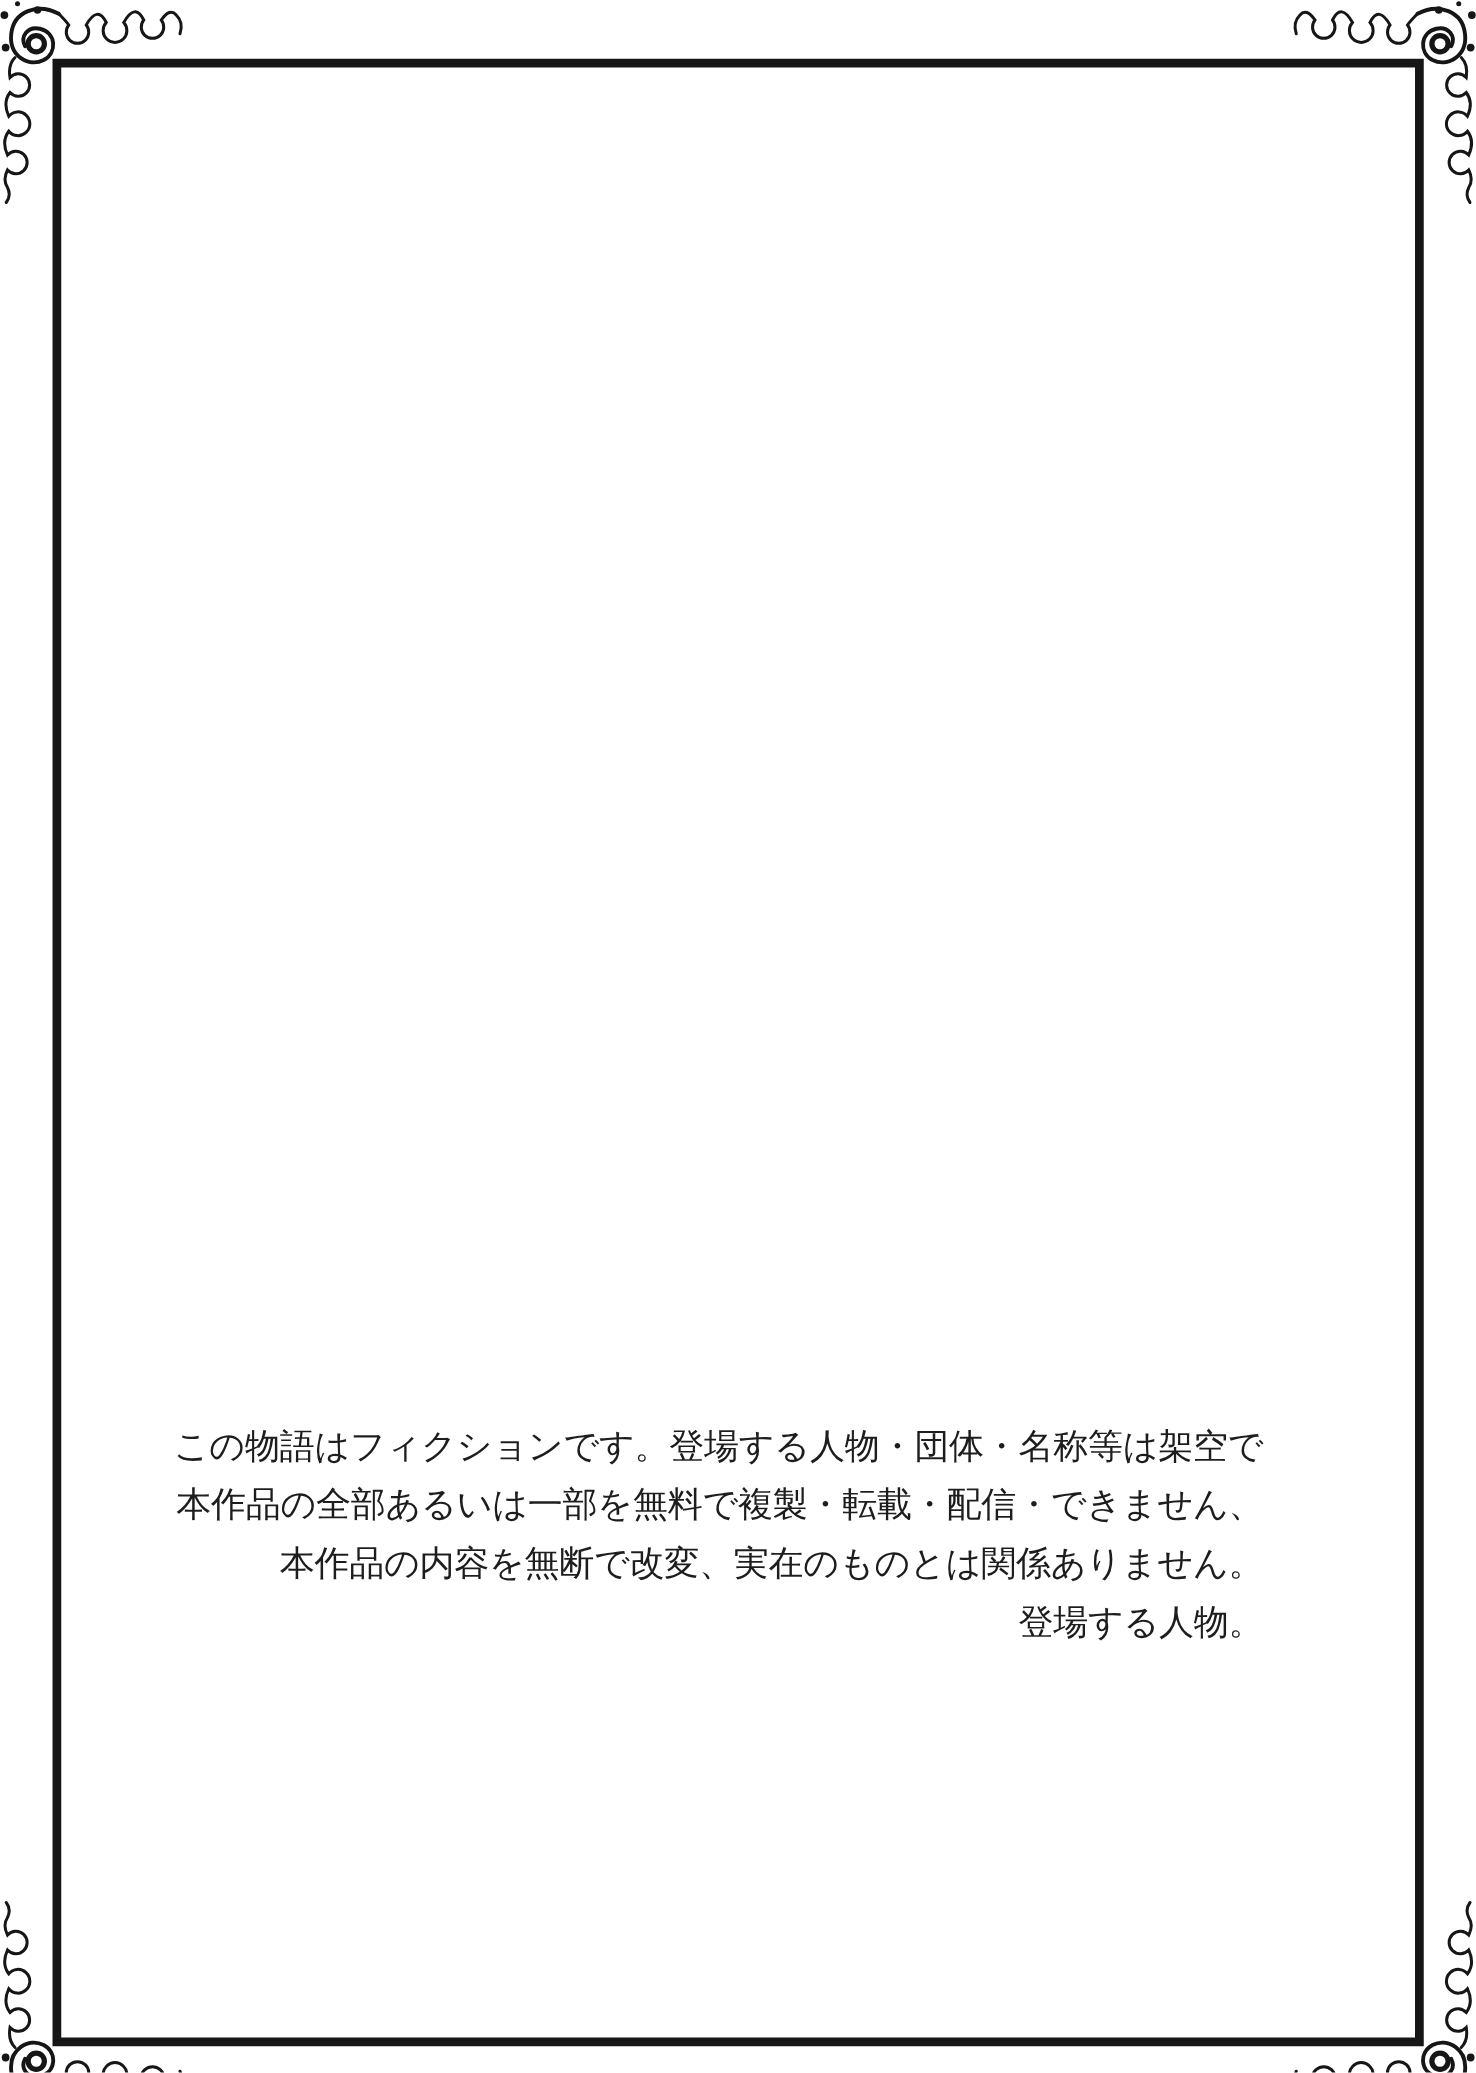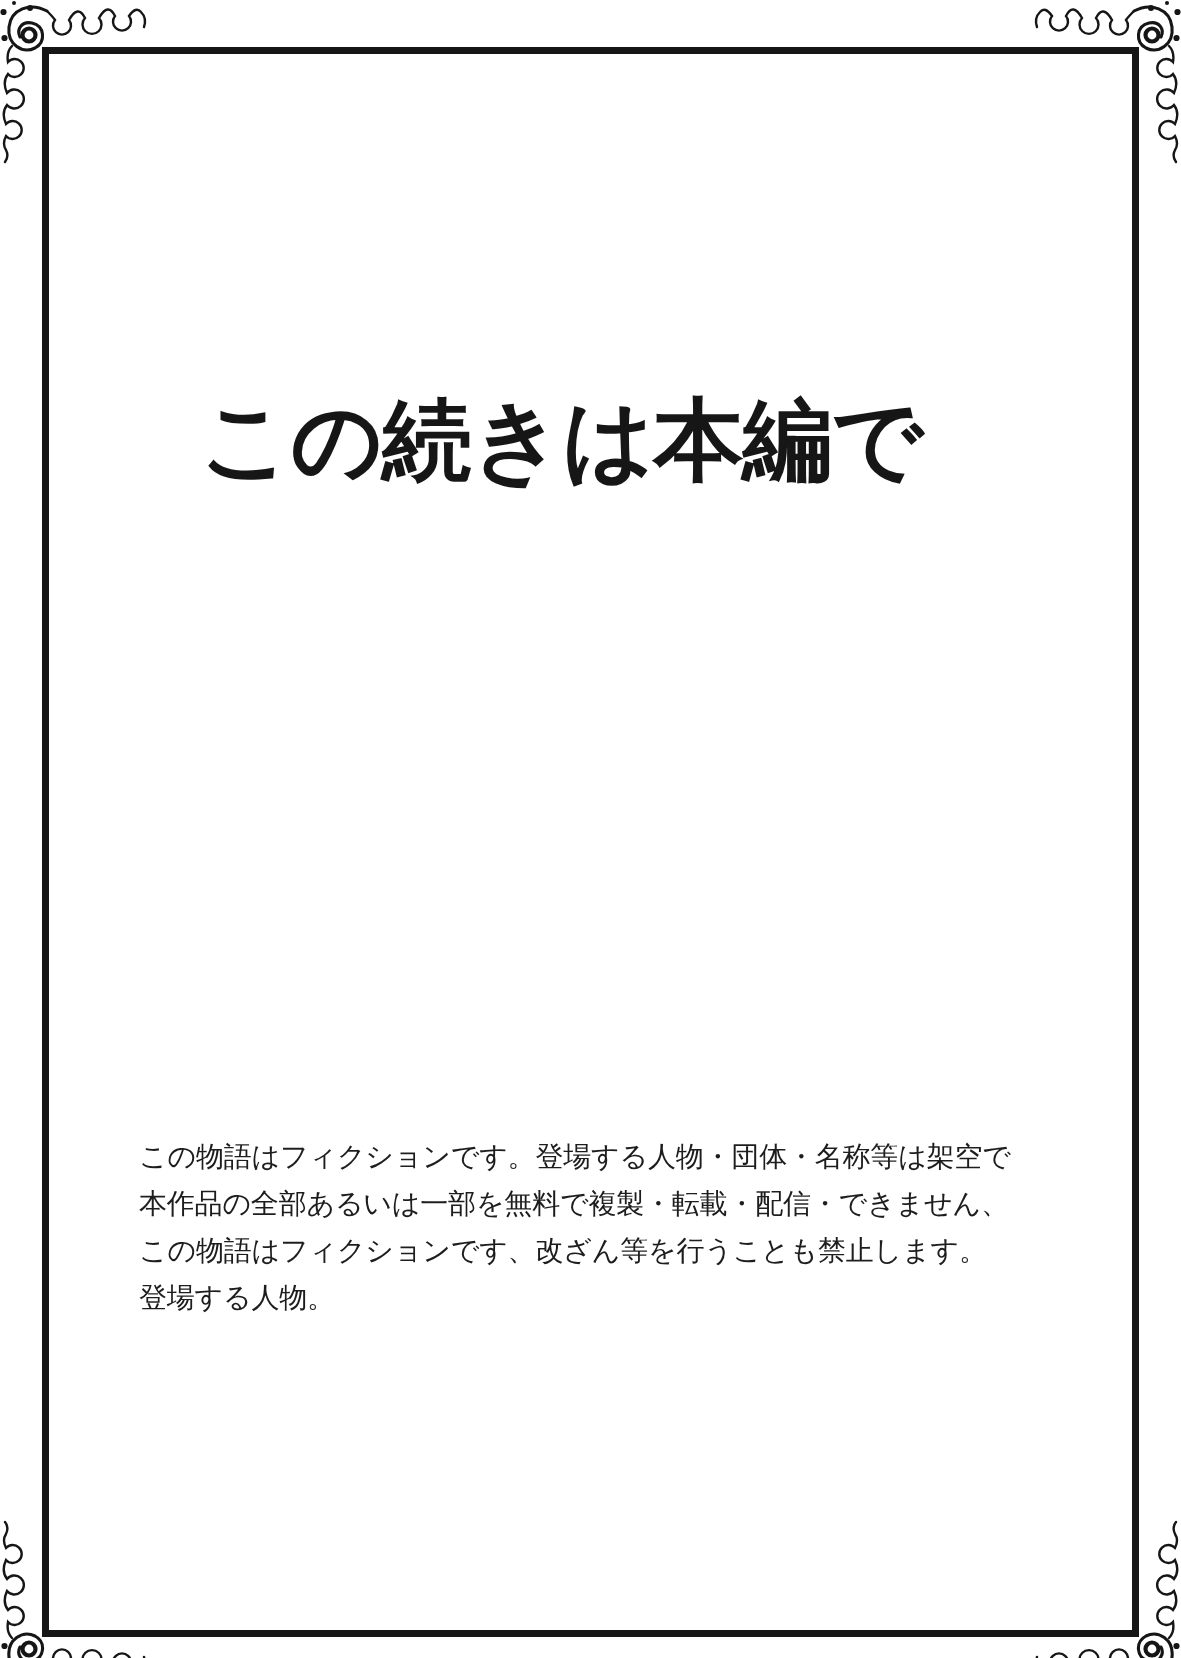--- a/index.html
+++ b/index.html
@@ -47,21 +47,21 @@
   .disclaimer{
     position:absolute;
     left:139px;top:1133px;
     font-size:28px;
     line-height:47px;
     letter-spacing:-0.2px;
     font-weight:400;
     white-space:nowrap;
     color:#1d1d1d;
   }
-  .disclaimer .line{height:47px;}
+  .disclaimer .line{height:47px;text-align:right;}
 </style>
 </head>
 <body>
 
 <div class="frame"></div>
 
 <div class="flourish fl-tl">
   <svg viewBox="0 0 160 164" aria-hidden="true">
     <g fill="none" stroke="currentColor" stroke-linecap="round">
       <path d="M 47 11 C 30 2 11 9 9 27 C 7 45 23 54 35 48 C 46 42 45 26 32 23 C 22 21 16 29 20 37" stroke-width="3.1"></path>
@@ -123,21 +123,20 @@
     <g fill="currentColor" stroke="none">
       <circle cx="3.5" cy="12" r="3.1"></circle>
       <circle cx="30" cy="8" r="3"></circle>
       <circle cx="4.5" cy="38" r="3.1"></circle>
       <circle cx="14" cy="3" r="2"></circle>
     </g>
   </svg>
 </div>
 
 <div class="heading">
-  <div>この続きは本編で</div>
 </div>
 
 <div class="disclaimer">
   <div class="line">この物語はフィクションです。登場する人物・団体・名称等は架空で</div>
   <div class="line">本作品の全部あるいは一部を無料で複製・転載・配信・できません、</div>
-  <div class="line">この物語はフィクションです、改ざん等を行うことも禁止します。</div>
+  <div class="line">本作品の内容を無断で改変、実在のものとは関係ありません。</div>
   <div class="line">登場する人物。</div>
 </div>
 
 </body></html>

